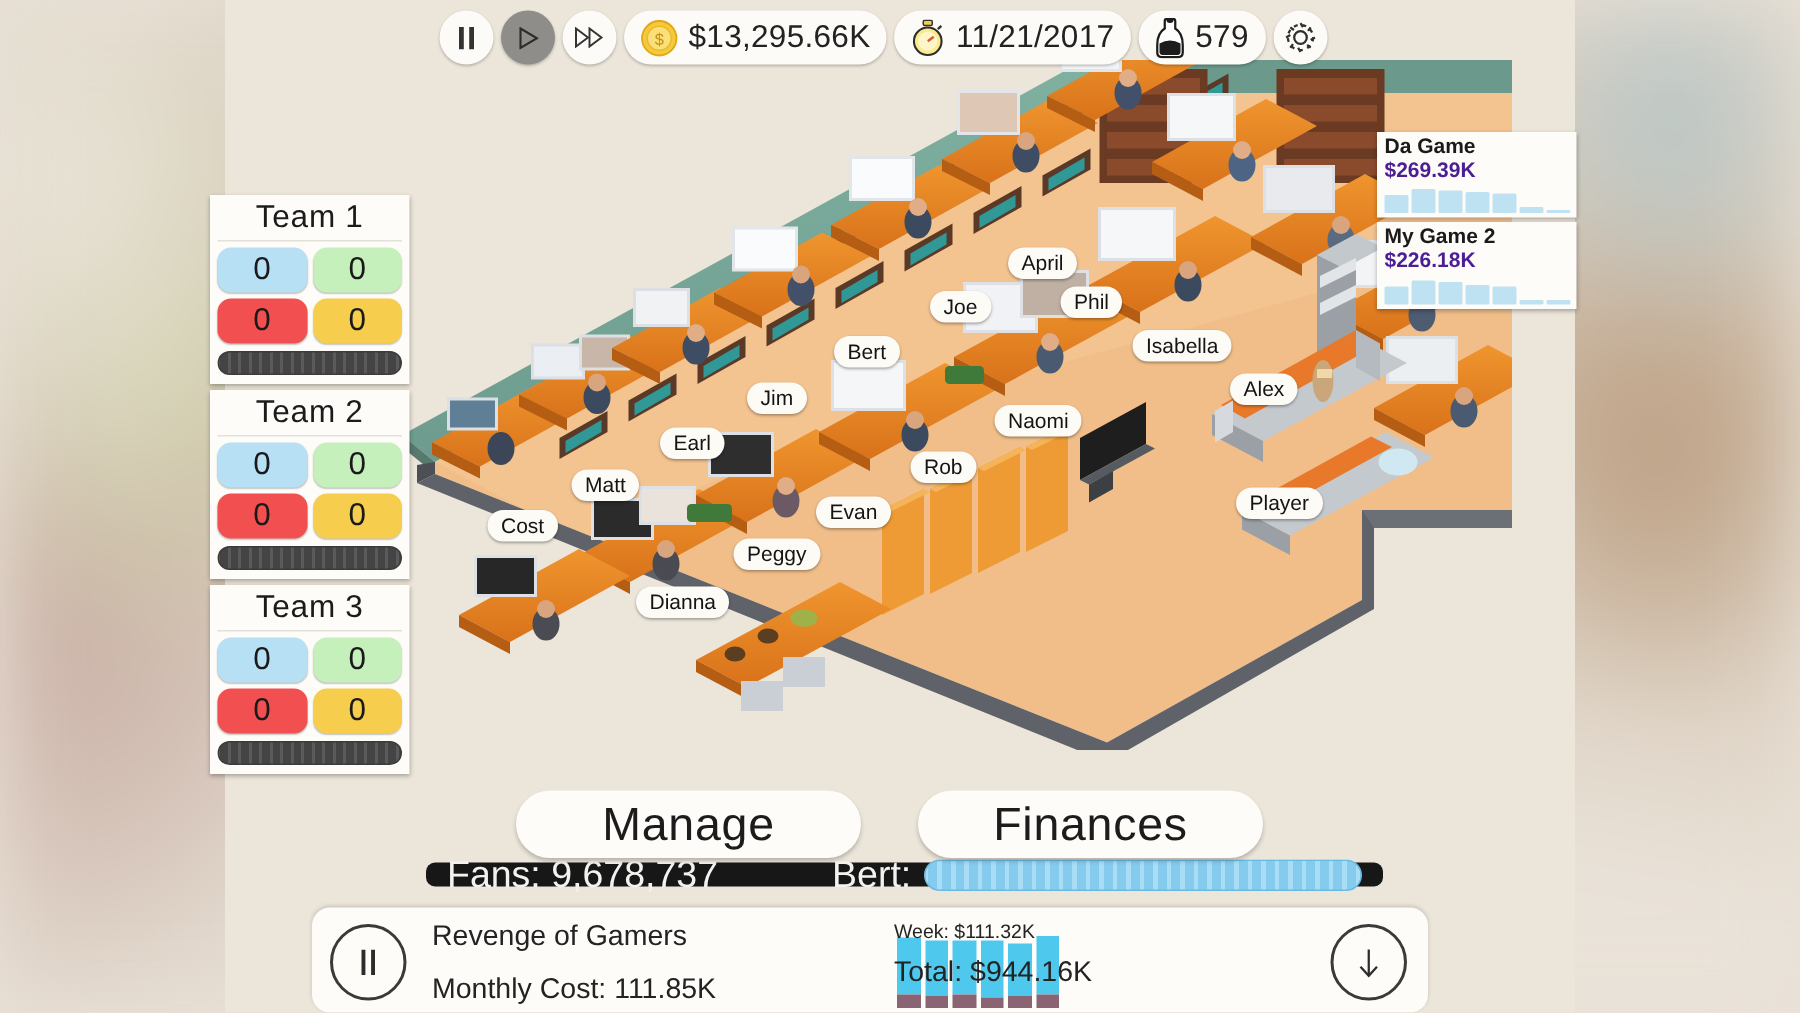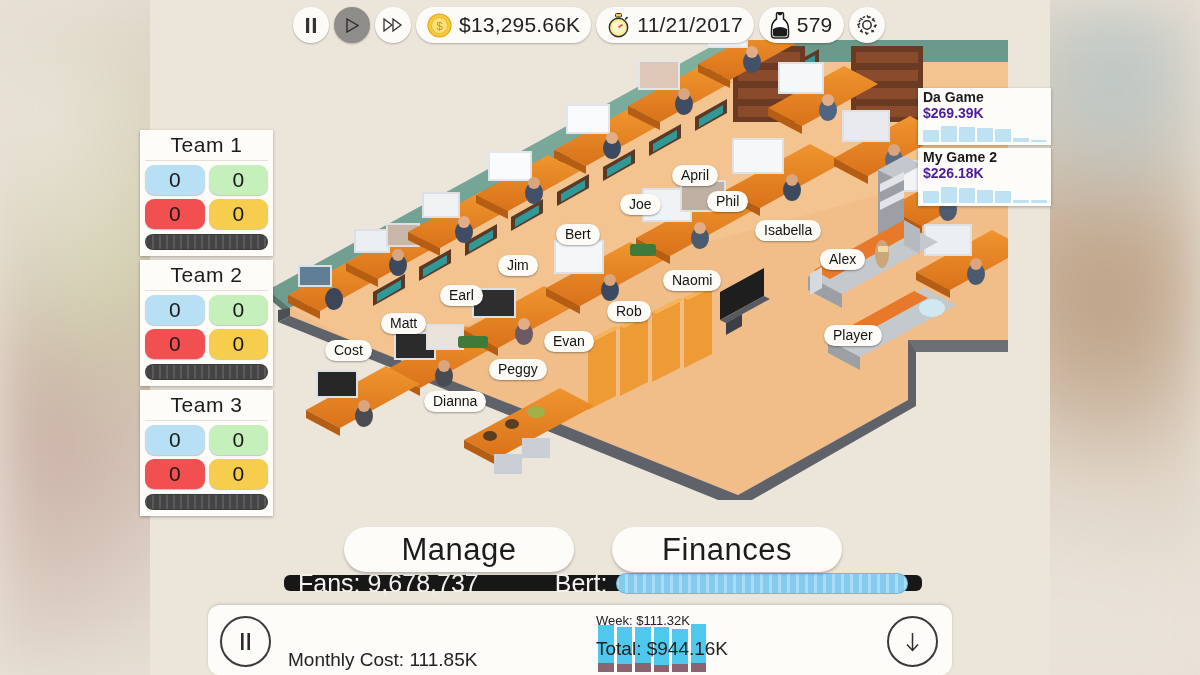--- a/index.html
+++ b/index.html
@@ -625,20 +625,21 @@
   </div>
 
   <div class="bottompanel">
     <div class="rnd-btn" style="left:12px;top:11px">
       <svg width="13" height="17" viewBox="0 0 13 17">
         <rect x="2" y="0" width="2.6" height="17" fill="#2c2c2c"></rect>
         <rect x="8.4" y="0" width="2.6" height="17" fill="#2c2c2c"></rect>
       </svg>
     </div>
 
+    <div class="proj">Revenge of Gamers</div>
     <div class="cost">Monthly Cost: 111.85K</div>
 
     <div class="minibars">
       <div class="mb">
           <div class="top" style="height:62%"></div>
           <div class="bot" style="height:14%"></div>
         </div>
       <div class="mb">
           <div class="top" style="height:60%"></div>
           <div class="bot" style="height:13%"></div>

